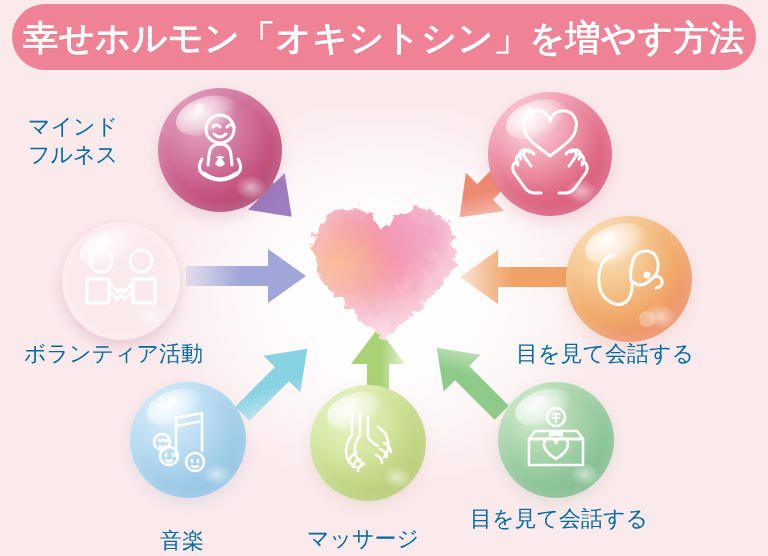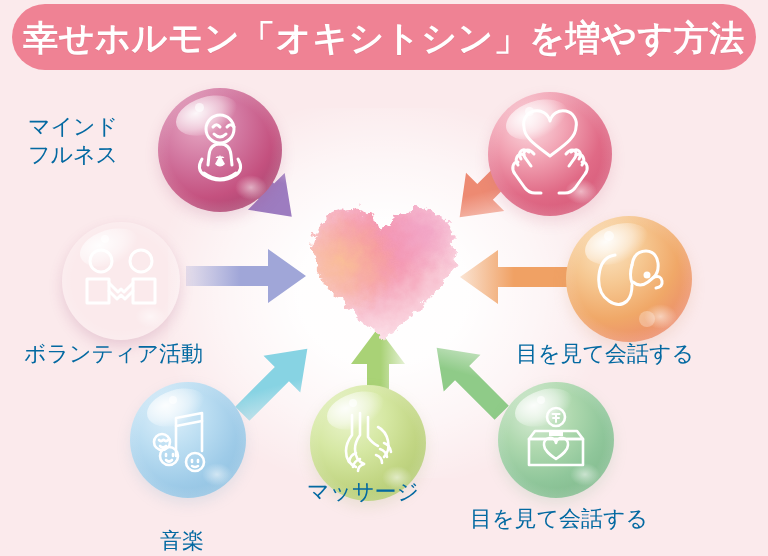--- a/index.html
+++ b/index.html
@@ -262,21 +262,21 @@
         <path d="M52 26 q8 4 10 14 q2 10 -4 16"></path>
         <path d="M58 42 q6 2 7 9 M54 48 q6 2 7 8 M50 54 q6 2 6 8"></path>
         <path d="M30 52 q-6 2 -7 9 M34 58 q-6 2 -7 8 M38 63 q-6 2 -6 7"></path>
       </svg>
     </div>
     <div class="rim"></div>
       <div class="gloss"></div>
       <div class="gloss2"></div>
     <div class="dot" style="left:34%;top:12%;width:8px;height:8px;"></div>
   </div>
-  <div class="label" style="left:307px;top:478px;">マッサージ</div>
+  <div class="label" style="left:307px;top:525px;">マッサージ</div>
 
   <div class="sphere" style="left:498px;top:382px;width:116px;height:116px;
               background:radial-gradient(circle at 33% 27%, #d9ecd6 0%, #aed8ae 32%, #8fc69a 60%, #80b98c 84%, #c5e0c4 100%);
               box-shadow:0 6px 14px rgba(130,180,140,.18);">
     <div class="icon">
       <svg width="78" height="78" viewBox="0 0 78 78" fill="none" stroke="#ffffff" stroke-width="2.6" stroke-linecap="round" stroke-linejoin="round">
         <circle cx="39" cy="16" r="9"></circle>
         <path d="M35.5 13 h7 M39 13 v8 M36 17 h6" stroke-width="2"></path>
         <path d="M18 30 h42 l6 8 H12 z"></path>
         <path d="M12 38 h54 v26 H12 z"></path>

